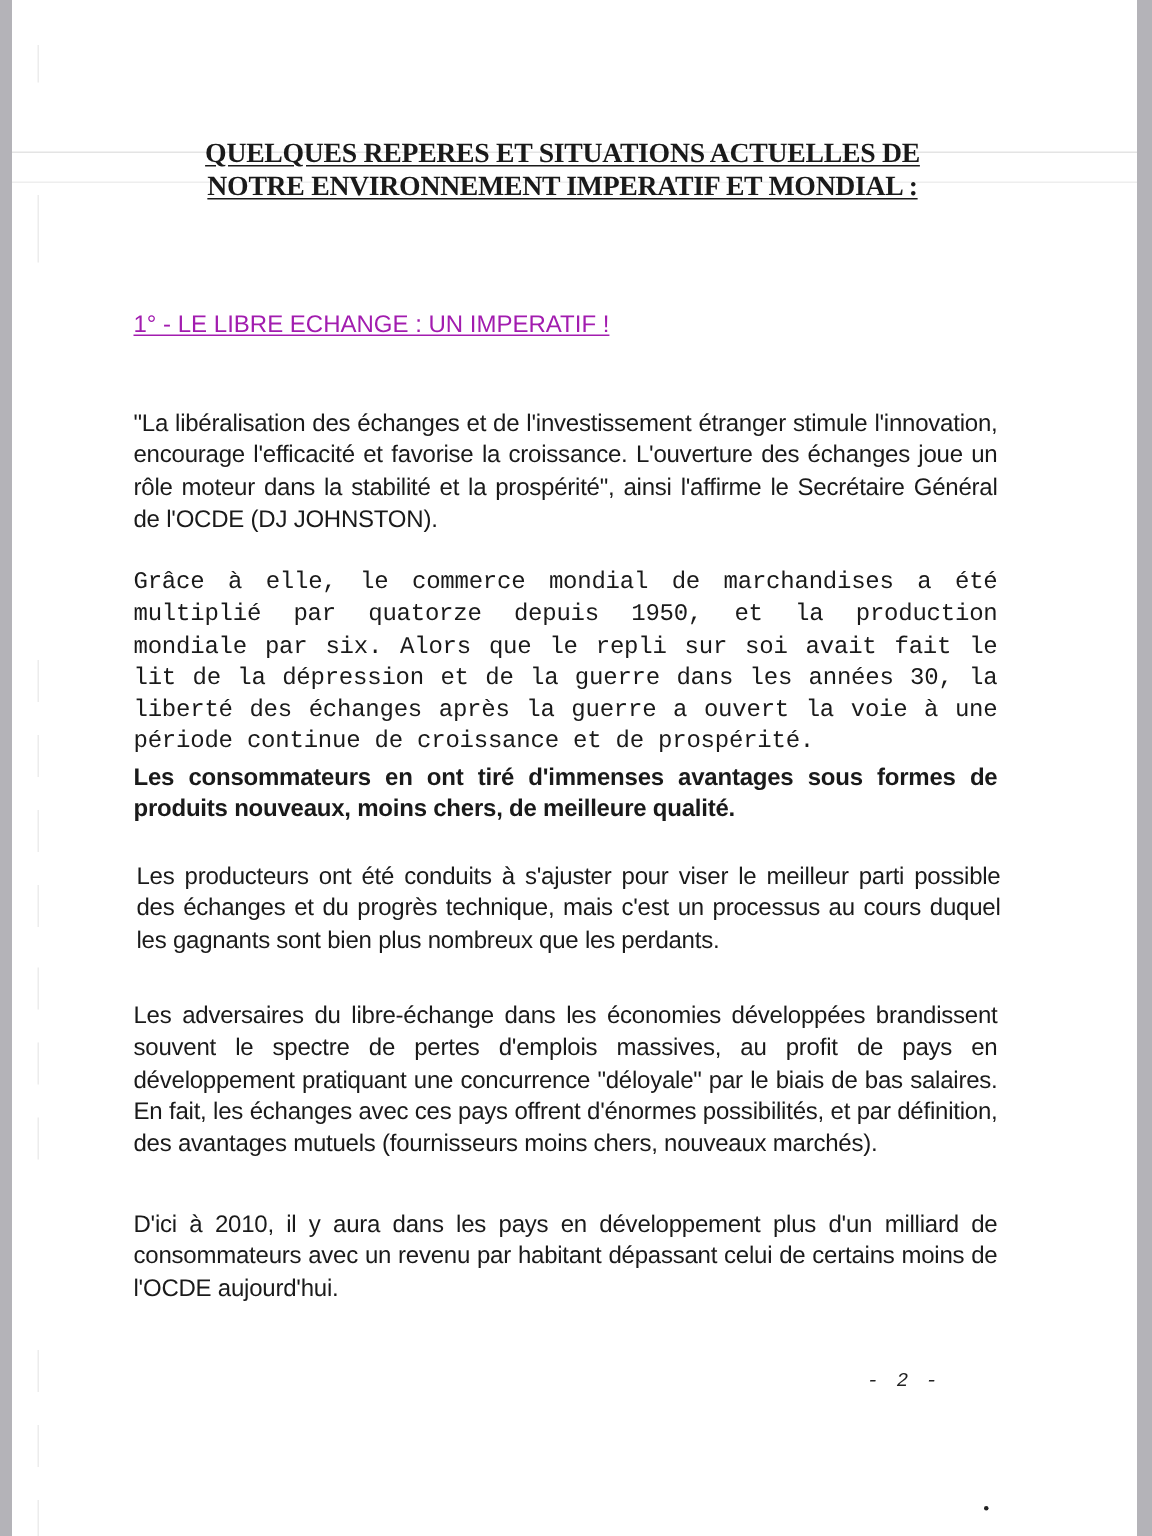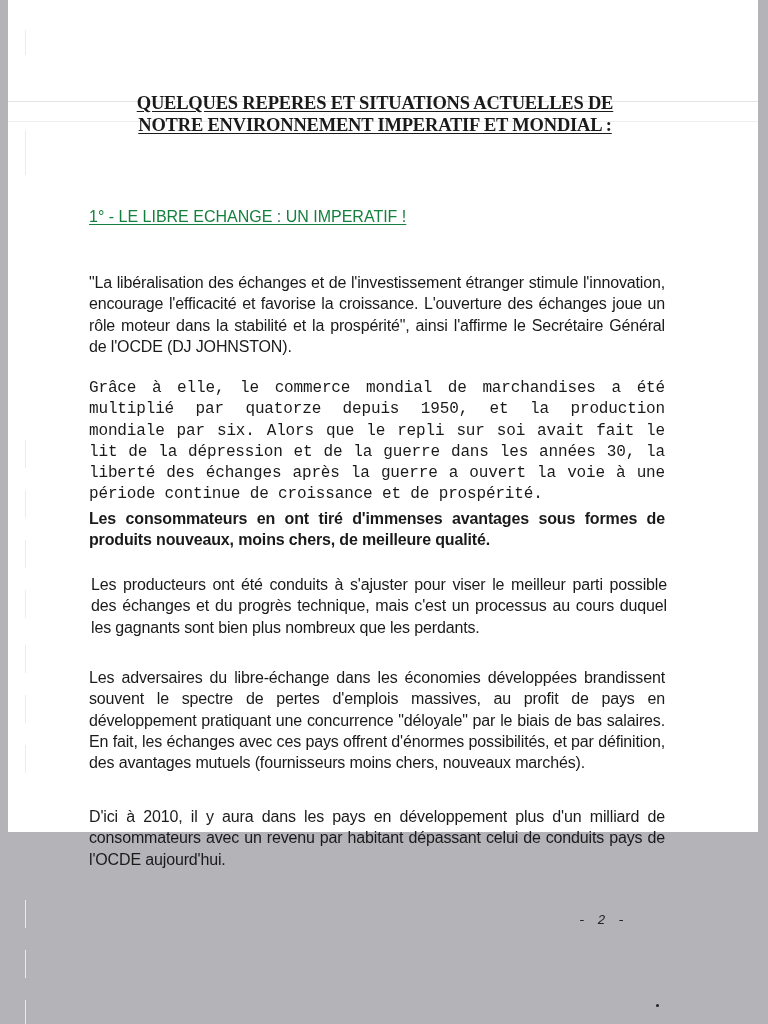--- a/index.html
+++ b/index.html
@@ -12,21 +12,21 @@
       background: #b4b3b8;
       position: relative;
       overflow: hidden;
       font-family: "Liberation Sans", sans-serif;
     }
     .page {
       position: absolute;
       left: 8px;
       top: 0;
       width: 750px;
-      height: 832px;
+      height: 1024px;
       background: #ffffff;
     }
     .scan-line {
       position: absolute;
       left: 0;
       width: 750px;
       height: 1px;
       background: #e4e4e4;
     }
     .scan-line.l1 { top: 101px; }
@@ -51,21 +51,21 @@
       text-decoration: underline;
       text-underline-offset: 2px;
       letter-spacing: -0.2px;
     }
     .section-heading {
       position: absolute;
       left: 81px;
       top: 208px;
       font-family: "Liberation Sans", sans-serif;
       font-size: 16px;
-      color: #15803d;
+      color: #a21caf;
       text-decoration: underline;
       text-underline-offset: 2px;
     }
     .para {
       position: absolute;
       left: 81px;
       width: 576px;
       font-family: "Liberation Sans", sans-serif;
       font-size: 16px;
       line-height: 21.3px;
@@ -125,18 +125,18 @@
     <div>NOTRE ENVIRONNEMENT IMPERATIF ET MONDIAL :</div>
   </div>
 
   <div class="section-heading">1° - LE LIBRE ECHANGE : UN IMPERATIF !</div>
 
   <p class="para p1" style="margin:0">"La libéralisation des échanges et de l'investissement étranger stimule l'innovation, encourage l'efficacité et favorise la croissance. L'ouverture des échanges joue un rôle moteur dans la stabilité et la prospérité", ainsi l'affirme le Secrétaire Général de l'OCDE (DJ JOHNSTON).</p>
   <p class="para p2" style="margin:0">Grâce à elle, le commerce mondial de marchandises a été multiplié par quatorze depuis 1950, et la production mondiale par six. Alors que le repli sur soi avait fait le lit de la dépression et de la guerre dans les années 30, la liberté des échanges après la guerre a ouvert la voie à une période continue de croissance et de prospérité.</p>
   <p class="para p3" style="margin:0">Les consommateurs en ont tiré d'immenses avantages sous formes de produits nouveaux, moins chers, de meilleure qualité.</p>
   <p class="para p4" style="margin:2px">Les producteurs ont été conduits à s'ajuster pour viser le meilleur parti possible des échanges et du progrès technique, mais c'est un processus au cours duquel les gagnants sont bien plus nombreux que les perdants.</p>
   <p class="para p5" style="margin:0">Les adversaires du libre-échange dans les économies développées brandissent souvent le spectre de pertes d'emplois massives, au profit de pays en développement  pratiquant une concurrence "déloyale" par le biais de bas salaires. En fait, les échanges avec ces pays offrent d'énormes possibilités, et par définition, des avantages mutuels (fournisseurs moins chers, nouveaux marchés).</p>
-  <p class="para p6" style="margin:0">D'ici à 2010, il y aura dans les pays en développement plus d'un milliard de consommateurs avec un revenu par habitant dépassant celui de conduits pays de l'OCDE aujourd'hui.</p>
+  <p class="para p6" style="margin:0">D'ici à 2010, il y aura dans les pays en développement plus d'un milliard de consommateurs avec un revenu par habitant dépassant celui de certains moins de l'OCDE aujourd'hui.</p>
 
   <div class="page-number">- 2 -</div>
 
   <div class="speck"></div>
 </div>
 
 </body></html>

